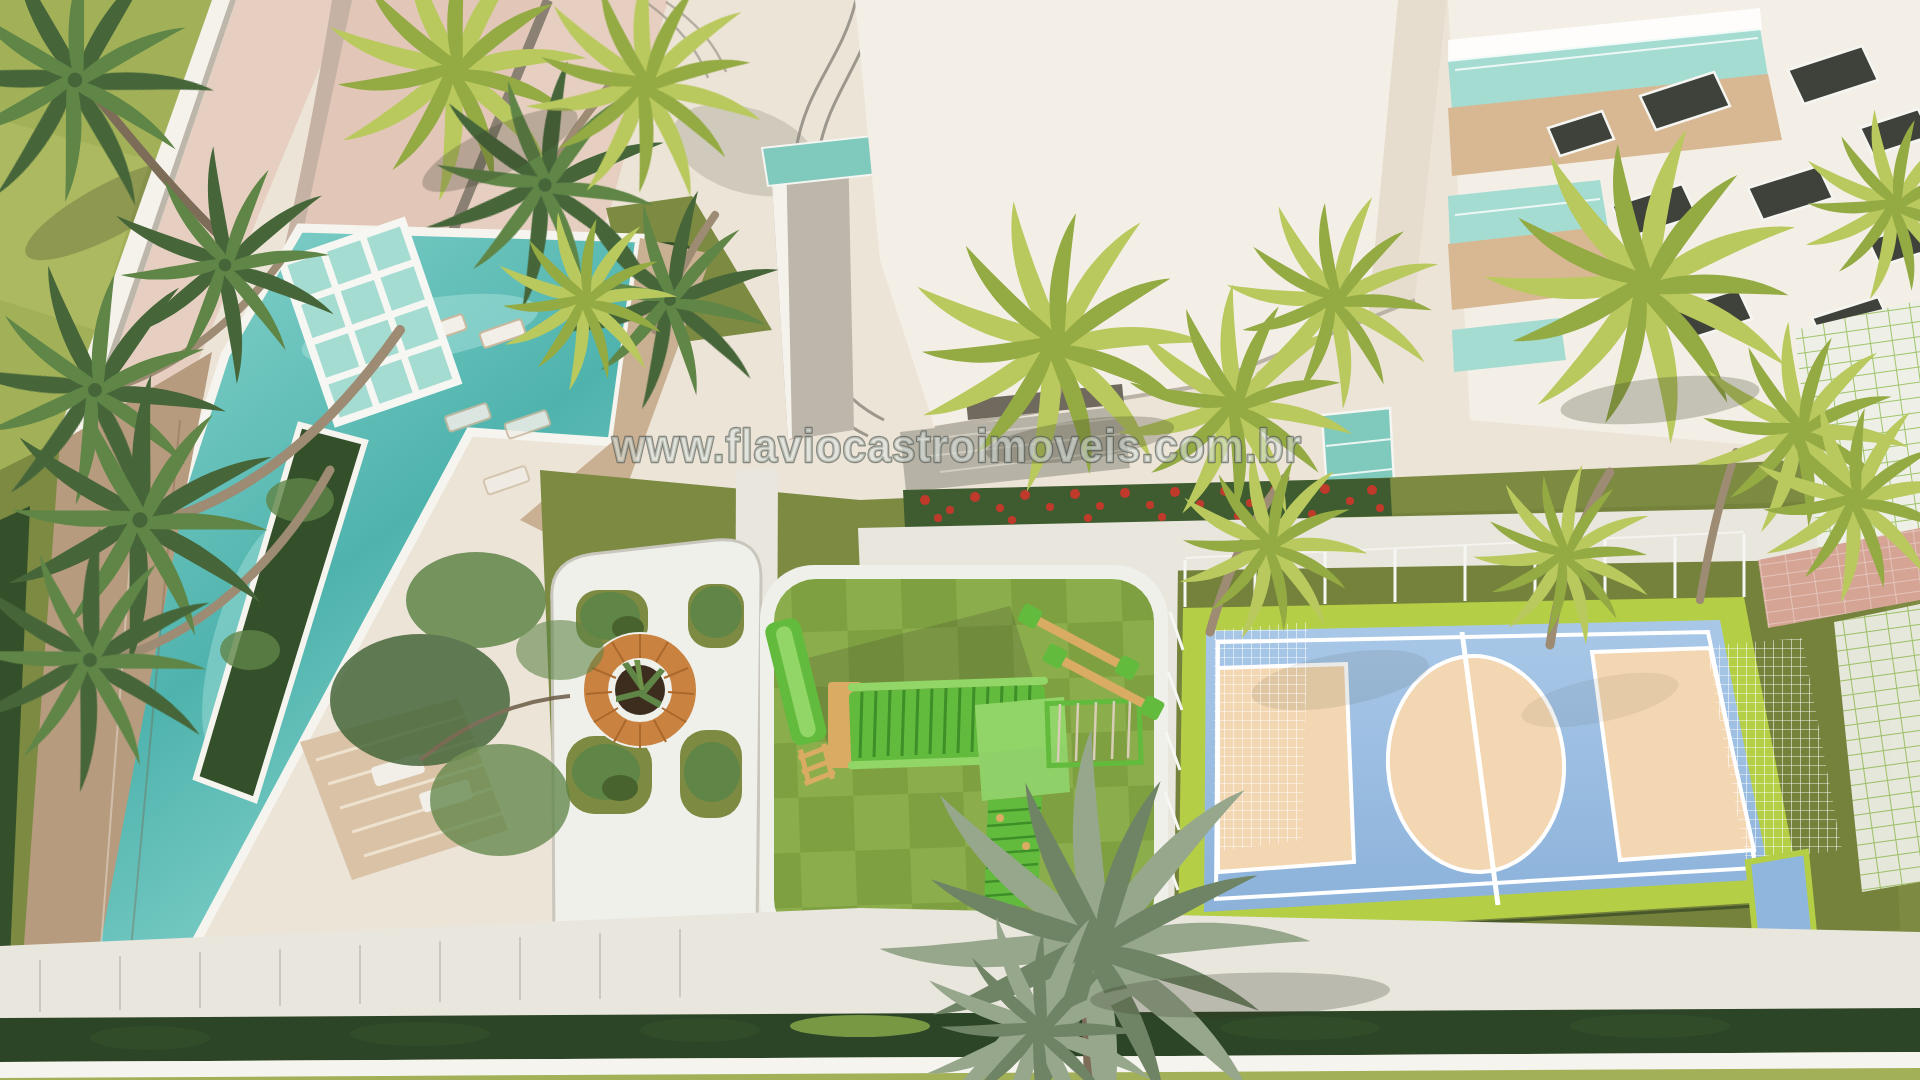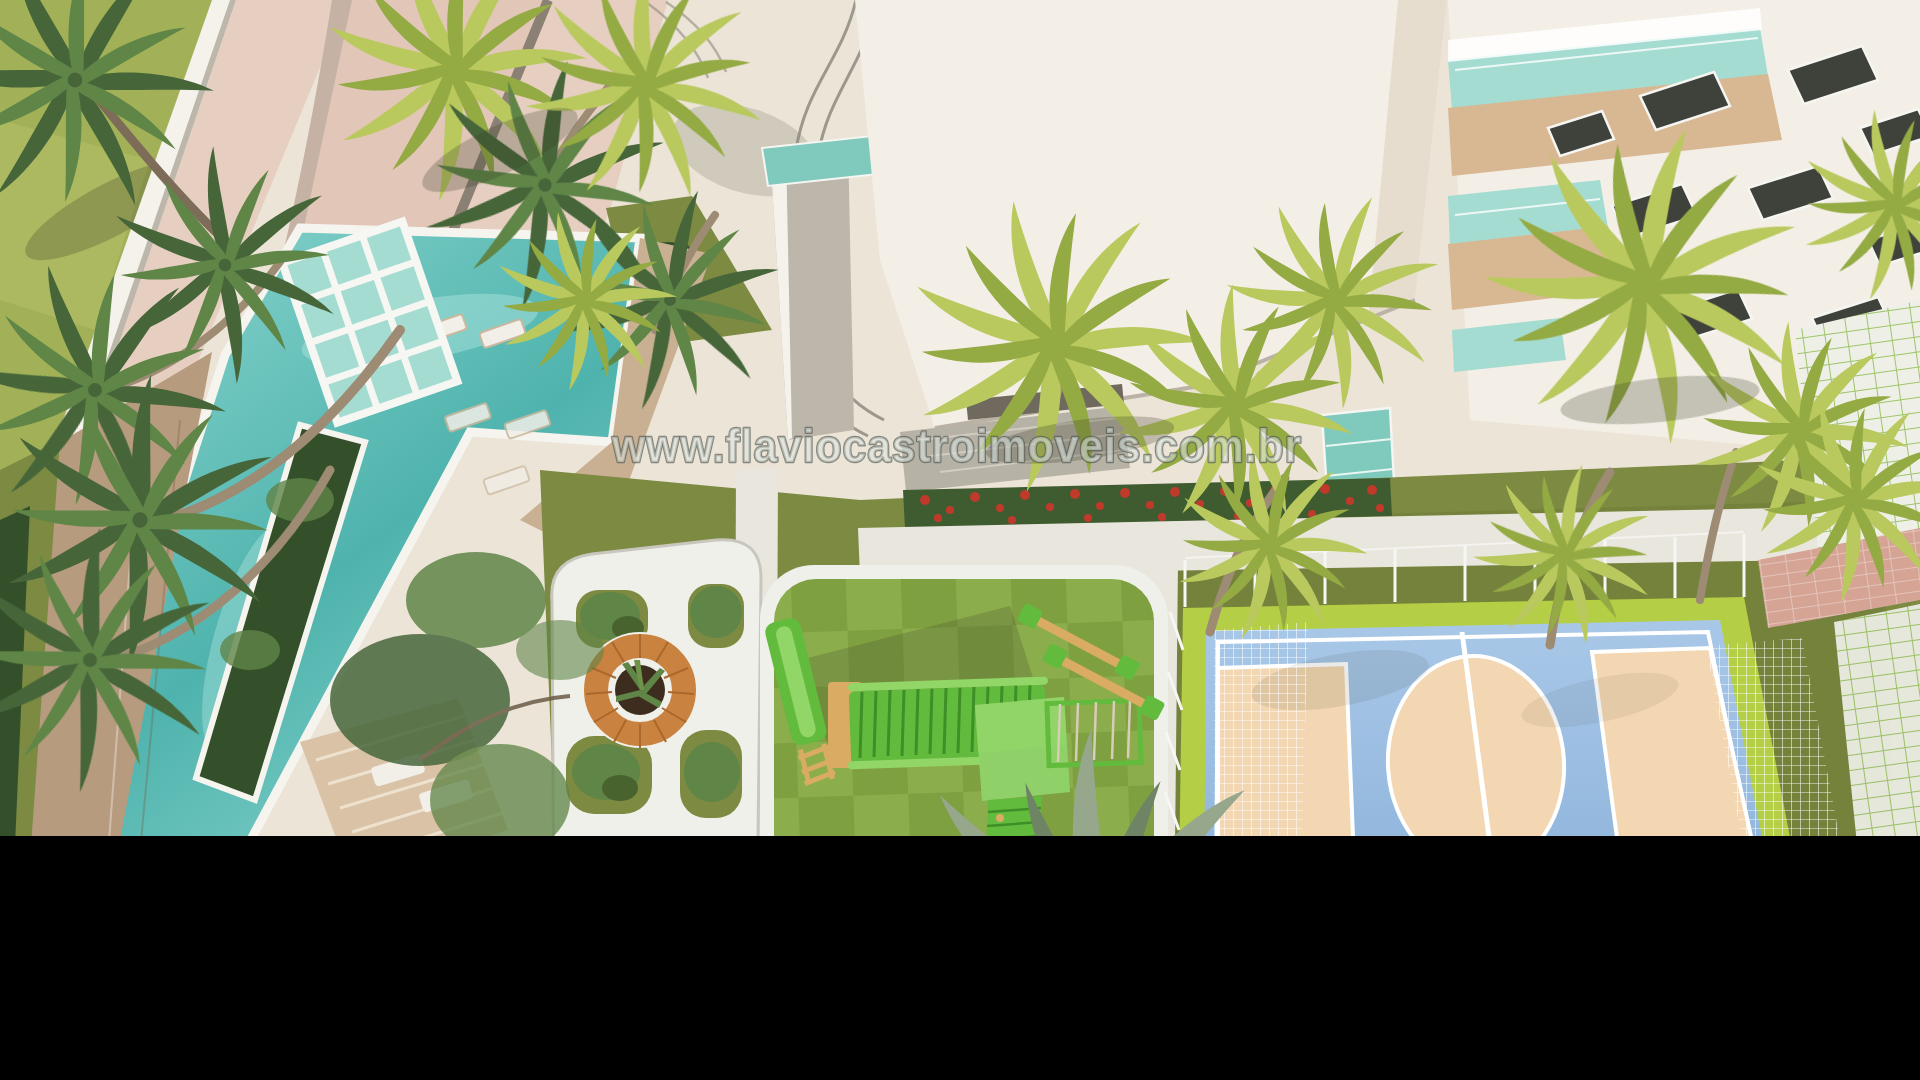--- a/index.html
+++ b/index.html
@@ -1,17 +1,17 @@
 <!DOCTYPE html>
 <html><head>
 <meta charset="utf-8">
 <title>Condominium aerial render</title>
 <style>
   html,body{margin:0;padding:0;background:#000;}
-  .stage{width:1920px;height:836px;overflow:hidden;position:relative;
+  .stage{width:1920px;height:1080px;overflow:hidden;position:relative;
          font-family:"Liberation Sans",sans-serif;}
   svg{display:block}
   .wm{font-family:"Liberation Sans",sans-serif;font-weight:bold;
       paint-order:stroke;stroke-linejoin:round;}
 </style>
 </head>
 <body>
 
 <div class="stage">
 <svg width="1920" height="1080" viewBox="0 0 1920 1080">

